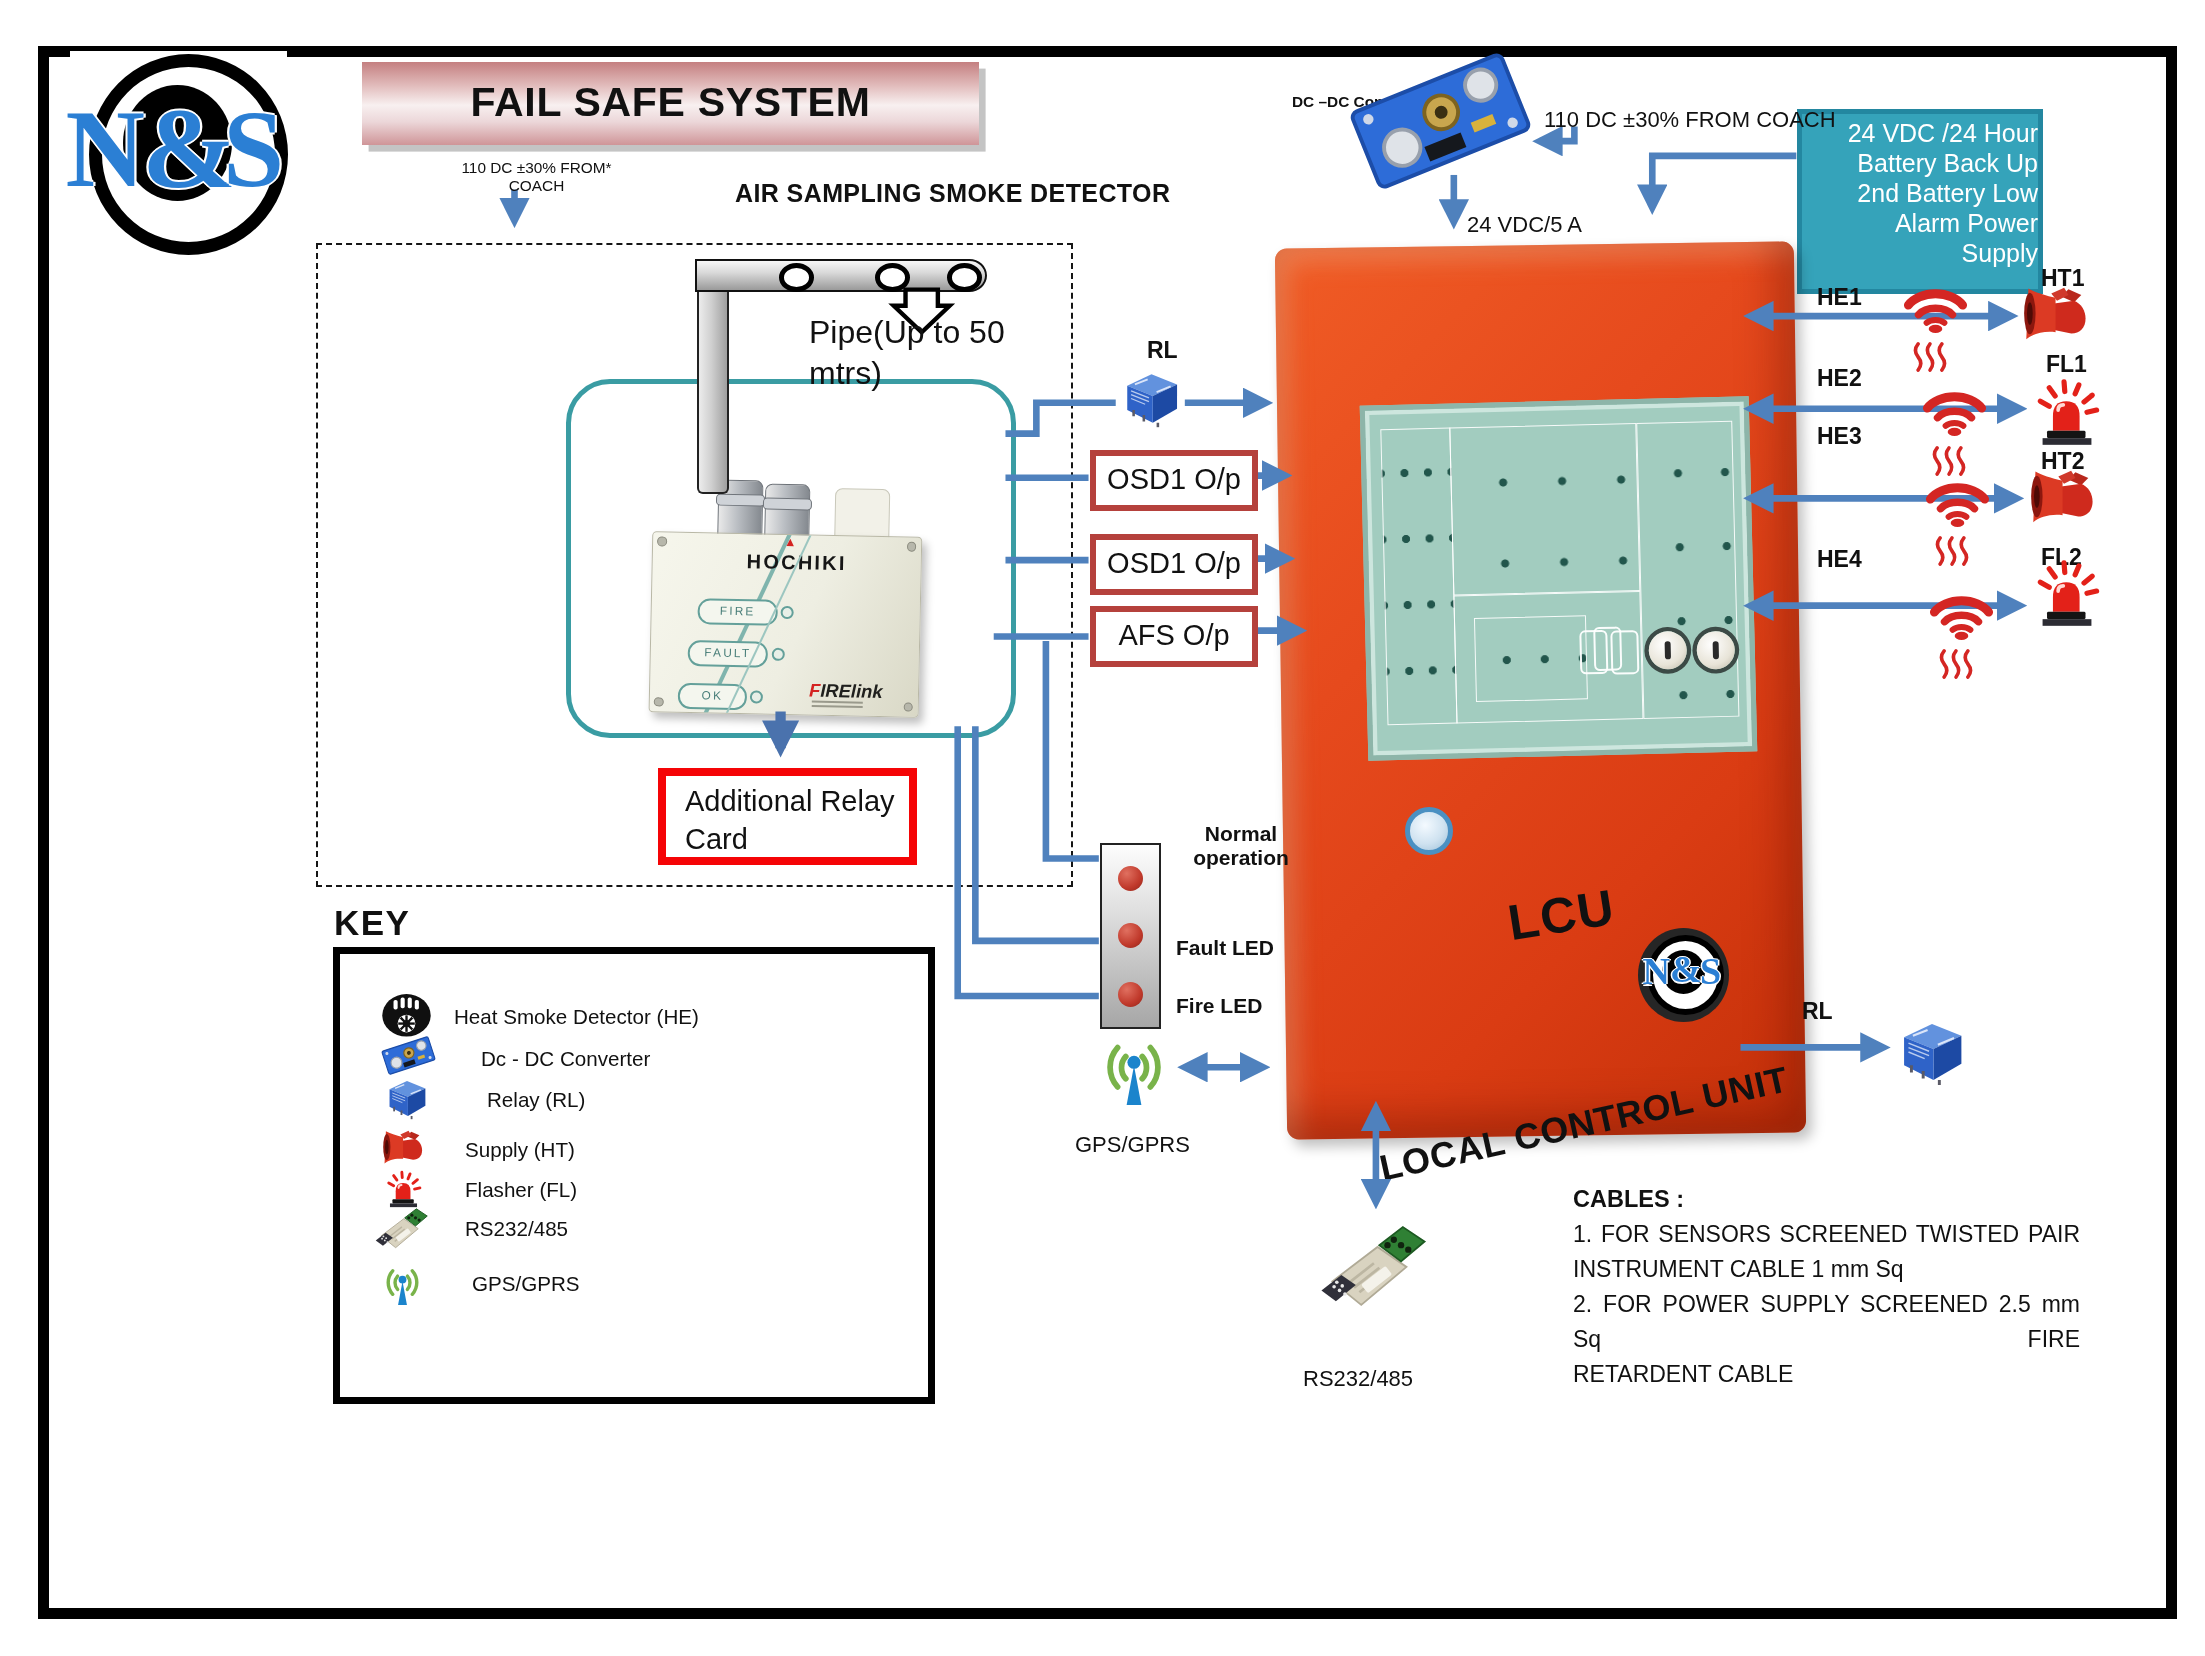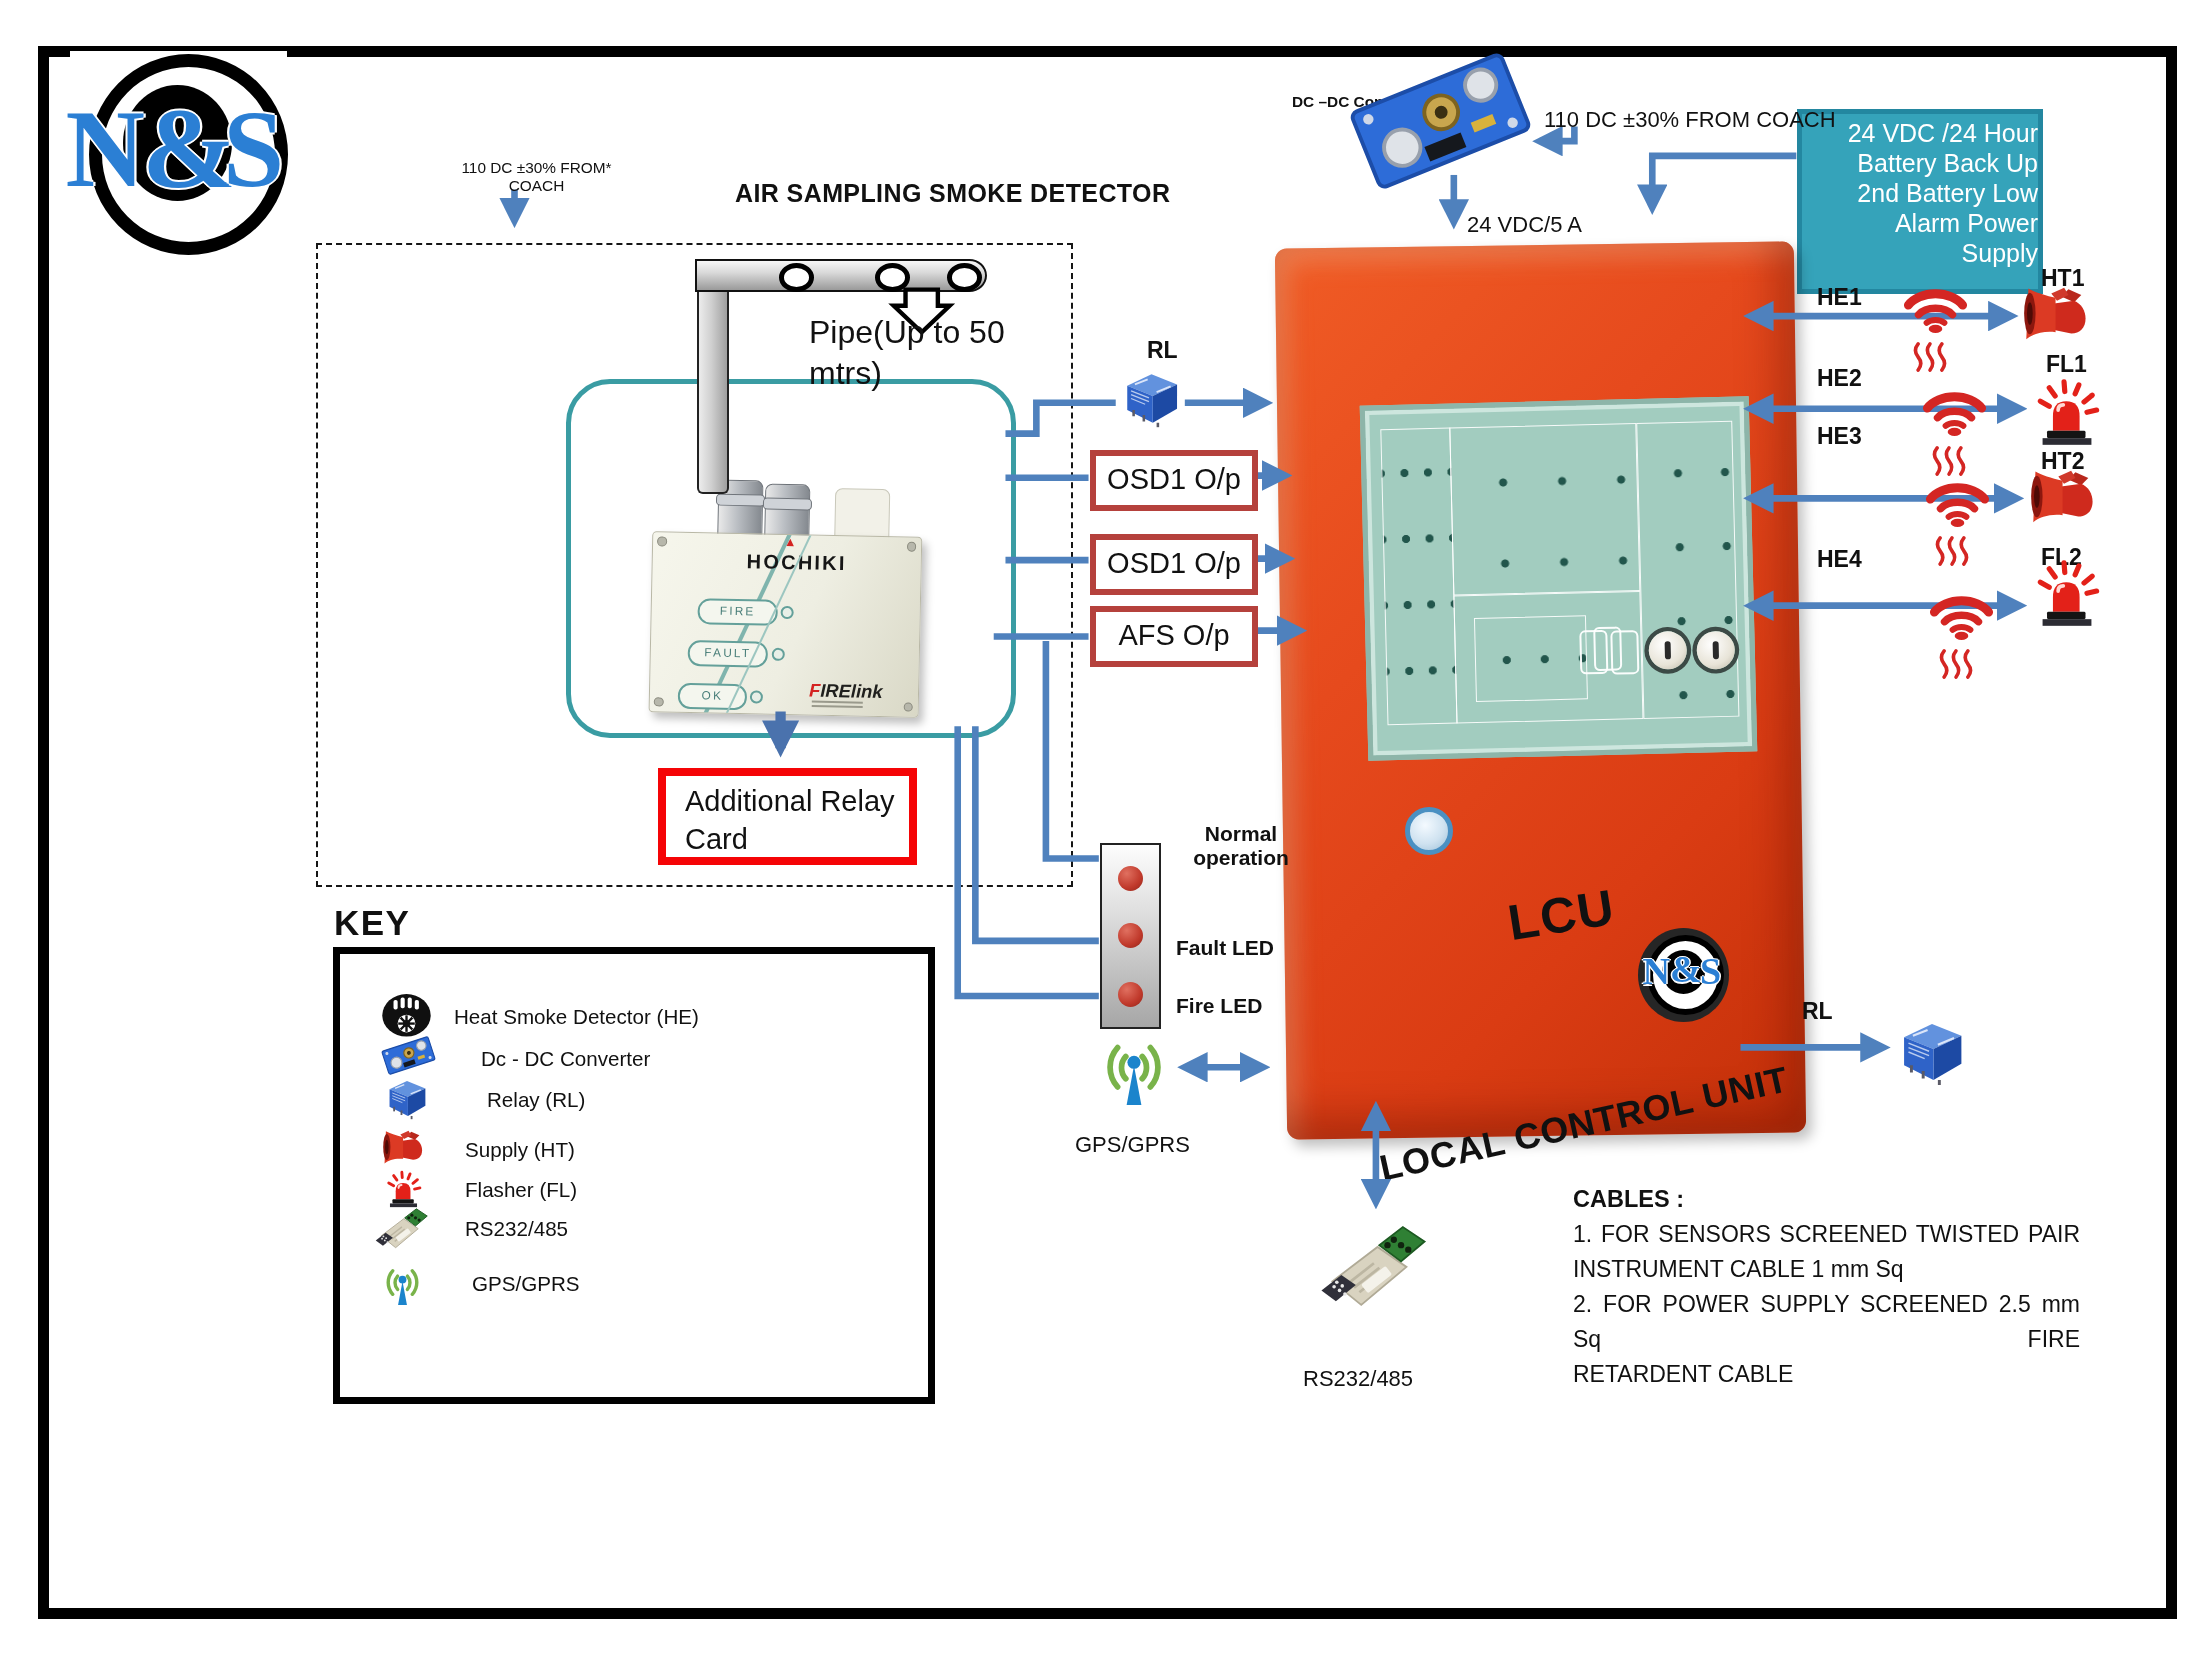--- a/index.html
+++ b/index.html
@@ -248,20 +248,21 @@
 
   <div class="abs outer-border"></div>
 
   <div class="abs nslogo" id="logoBig">
     <div class="ring"></div>
     <div class="core"></div>
     <span class="l-n">N</span>
     <span class="l-a">&amp;</span>
     <span class="l-s">S</span>
   </div>
+  <div class="abs title-box">FAIL SAFE SYSTEM</div>
 
   <div class="abs lbl coach-feed">
     <div>110 DC ±30% FROM*</div>
     <div>COACH</div>
   </div>
   <div class="abs lbl air-heading">AIR SAMPLING SMOKE DETECTOR</div>
 
   <div class="abs dashed-box"></div>
 
   <div class="abs pipe-v"></div>

